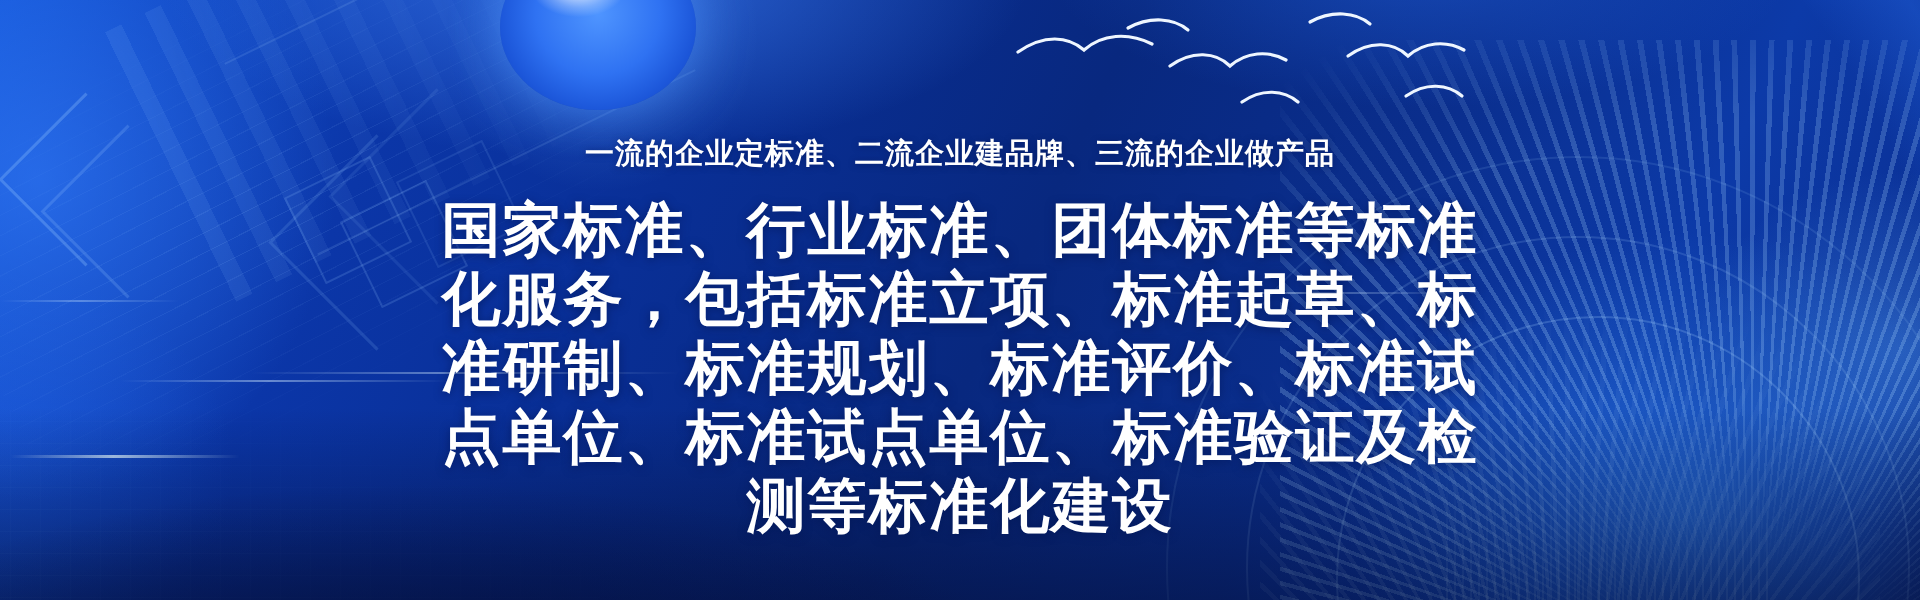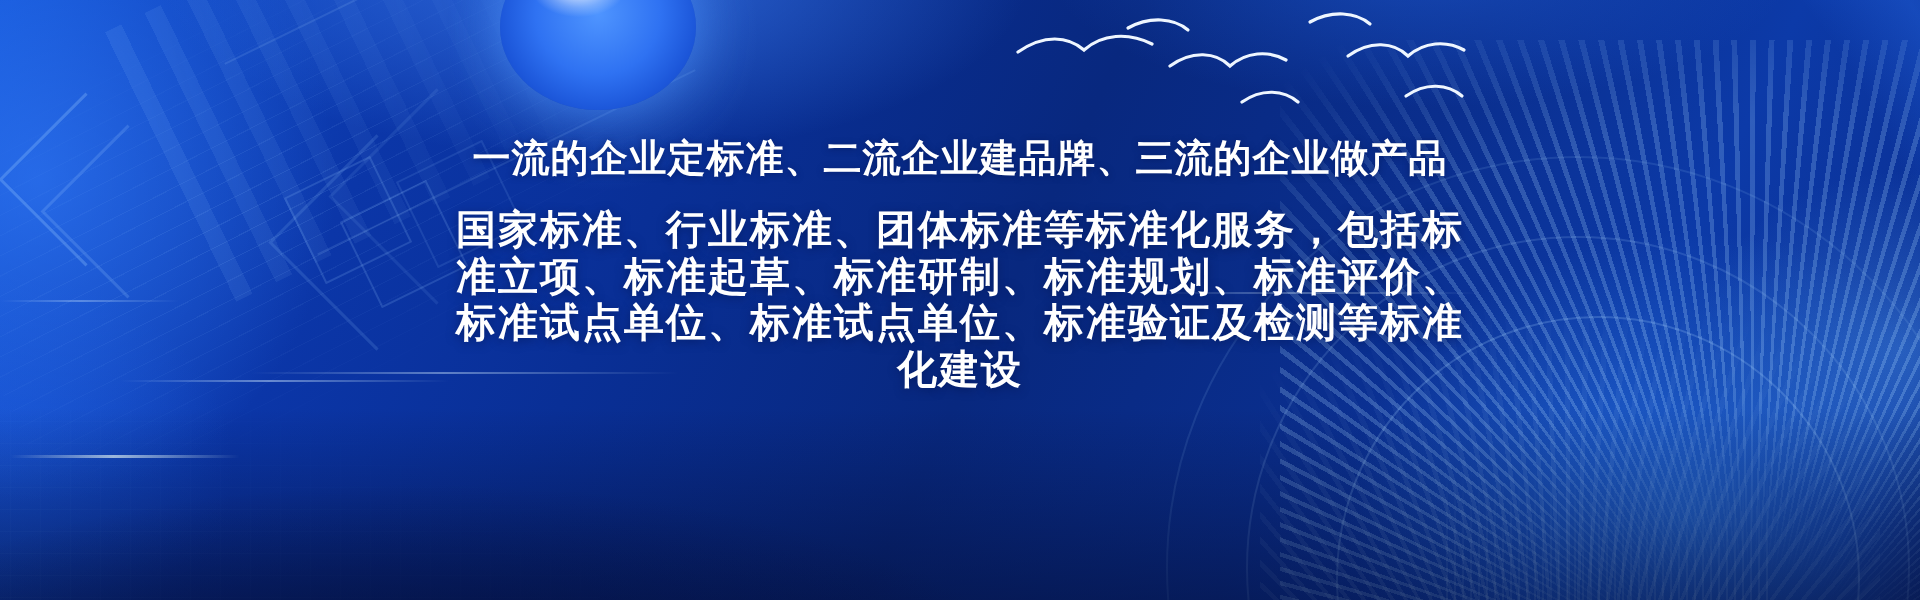--- a/index.html
+++ b/index.html
@@ -238,31 +238,31 @@
   
   .text-wrap {
     position: absolute;
     left: 0; right: 0; top: 0;
     text-align: center;
     z-index: 5;
   }
   .headline {
     margin: 0;
     padding-top: 138px;
-    font-size: 38px;
+    font-size: 29px;
     line-height: 1.1;
     font-weight: 700;
     color: #ffffff;
     letter-spacing: 1px;
     text-shadow: 0 1px 6px rgba(0,20,80,0.55);
   }
   .body-block {
     margin: 26px auto 0 auto;
     width: 1040px;
-    font-size: 40px;
+    font-size: 59px;
     line-height: 1.17;
     font-weight: 700;
     color: #ffffff;
     letter-spacing: 2px;
     text-align: center;
     text-shadow: 0 2px 10px rgba(0,20,80,0.60);
     word-break: break-all;
   }
 </style>
 </head>

